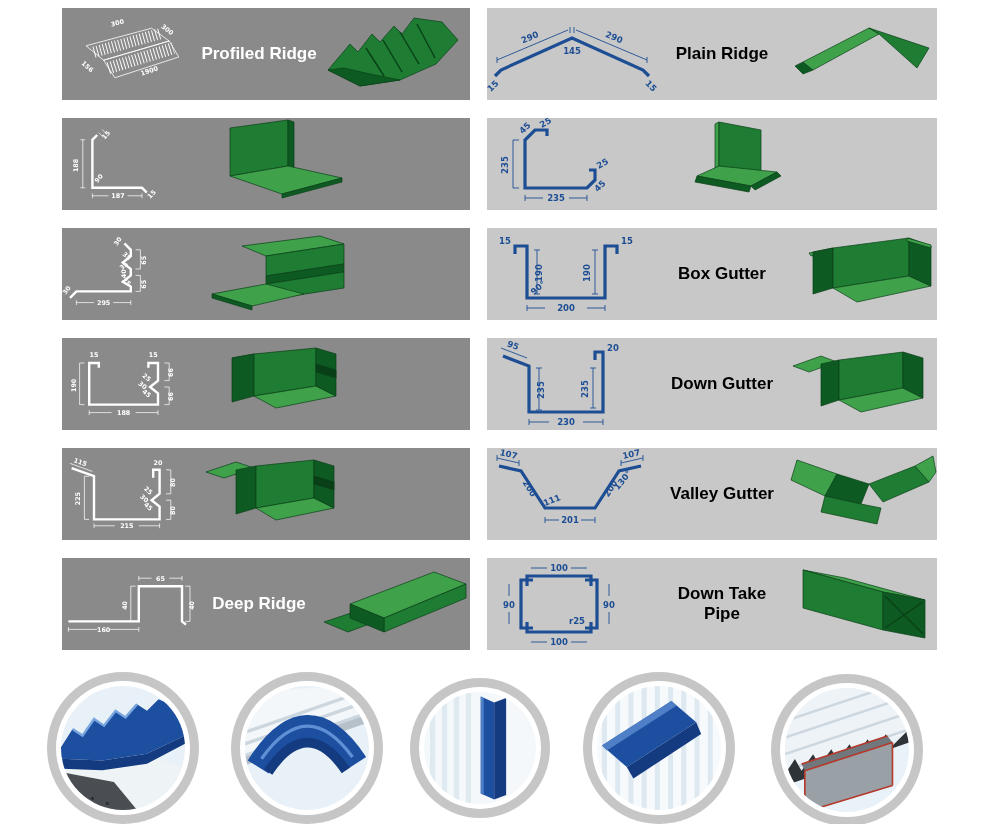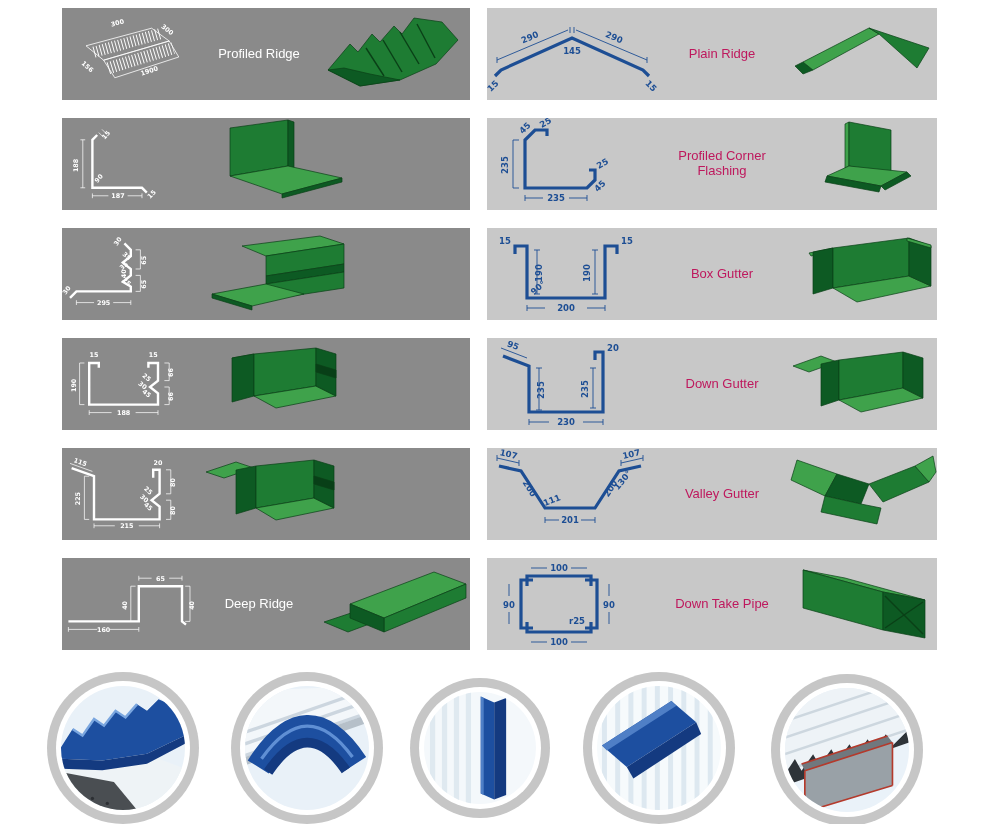--- a/index.html
+++ b/index.html
@@ -6,23 +6,23 @@
   body{width:1000px;height:824px;background:#ffffff;position:relative;overflow:hidden;
        font-family:"Liberation Sans",sans-serif;}
   .col{position:absolute;top:8px;display:flex;flex-direction:column;gap:18px;}
   .col.left{left:62px;width:408px;}
   .col.right{left:487px;width:450px;}
   .panel{height:92px;display:flex;align-items:center;}
   .panel.L{background:#8a8a8a;}
   .panel.R{background:#c8c8c8;}
   .dw{flex:0 0 auto;display:flex;align-items:center;justify-content:center;}
   .dw svg{display:block;}
-  .lbl{flex:1;text-align:center;font-weight:normal;font-size:13px;line-height:1.15;padding:0 3px;}
+  .lbl{flex:1;text-align:center;font-weight:bold;font-size:17px;line-height:1.15;padding:0 3px;}
   .panel.L .lbl{color:#ffffff;}
-  .panel.R .lbl{color:#be185d;}
+  .panel.R .lbl{color:#000000;}
   .rend{flex:0 0 auto;}
   
   .dgL .pr{stroke:#ffffff;stroke-width:3;fill:none;stroke-linejoin:miter;}
   .dgL .dim{stroke:#ffffff;stroke-width:0.9;fill:none;}
   .dgL text{fill:#ffffff;font:bold 8px "DejaVu Sans",sans-serif;text-anchor:middle;}
   .dgL .hatch{stroke:#ffffff;fill:none;}
   .dgL .thin{stroke:#ffffff;stroke-width:1;fill:none;}
   
   .dgR .pr{stroke:#1d4e94;stroke-width:3.2;fill:none;stroke-linejoin:miter;}
   .dgR .dim{stroke:#1d4e94;stroke-width:0.9;fill:none;}
@@ -244,21 +244,20 @@
         <path class="dim" d="M26,22 h6 M26,22 V70 M26,70 h6"></path>
         <path class="dim" d="M38,80 h18 M82,80 h18 M38,77 v6 M100,77 v6"></path>
         <text x="40" y="12" transform="rotate(-45 40 12)">45</text>
         <text x="60" y="7" transform="rotate(-30 60 7)">25</text>
         <text x="21" y="47" transform="rotate(-90 21 47)">235</text>
         <text x="69" y="83">235</text>
         <text x="117" y="48" transform="rotate(-30 117 48)">25</text>
         <text x="115" y="70" transform="rotate(-45 115 70)">45</text>
       </svg>
     </div>
-    <div class="lbl">Profiled Corner Flashing</div>
     <div class="rend">
       <svg width="150" viewBox="0 0 150 92">
         <polygon class="g-l" points="58,8 62,6 62,50 58,52"></polygon>
         <polygon class="g-m" points="62,6 104,14 104,58 62,50"></polygon>
         <polygon class="g-l" points="40,60 62,50 120,56 94,70"></polygon>
         <polygon class="g-d" points="40,60 94,70 92,76 38,66"></polygon>
         <polygon class="g-d" points="94,70 120,56 124,60 98,74"></polygon>
       </svg>
     </div>
   </div>

